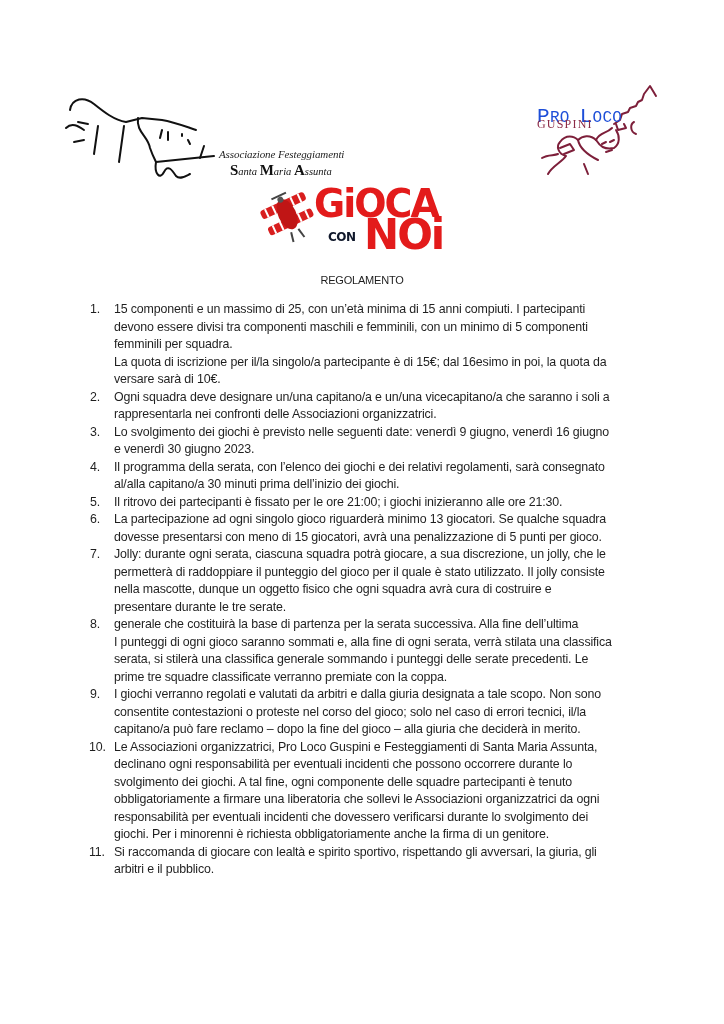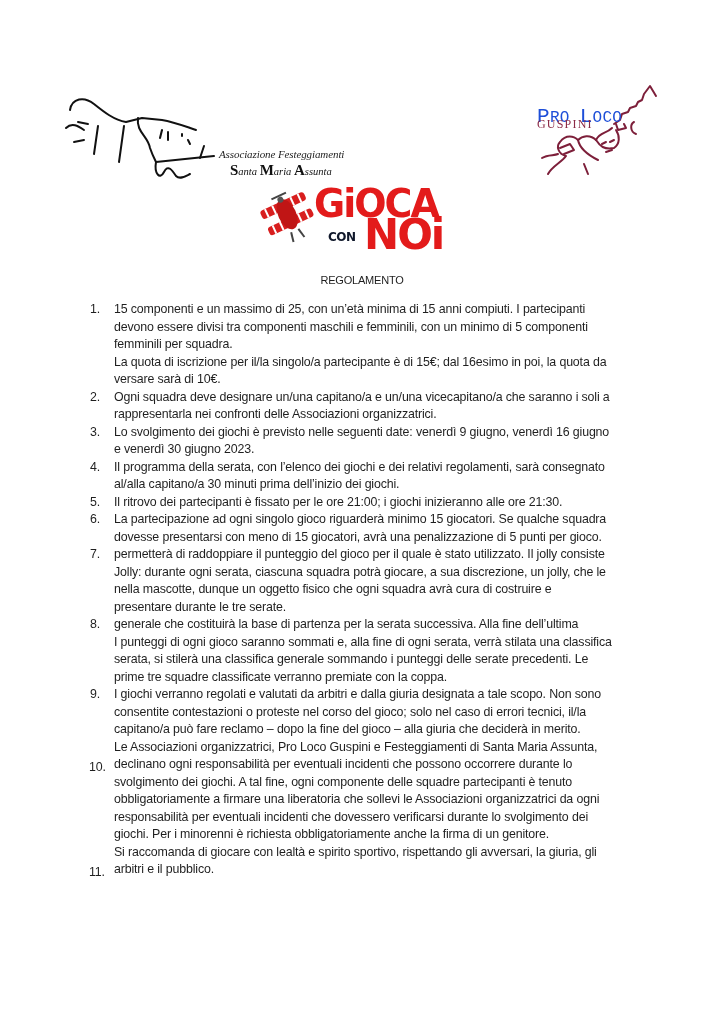--- a/index.html
+++ b/index.html
@@ -27,21 +27,21 @@
     .noi-text { position: absolute; left: 106px; top: 28px; font-family: "DejaVu Sans", sans-serif; font-weight: bold; font-size: 42px; color: #e31b1b; white-space: nowrap; letter-spacing: -2px; line-height: 1; }
 
     
     .doc-title { position: absolute; left: 0; width: 724px; top: 274px; text-align: center; font-size: 11px; color: #1e1e1e; letter-spacing: -0.2px; }
 
     
     .rules { position: absolute; left: 90px; top: 301px; width: 580px; margin: 0; padding: 0; list-style: none; font-size: 12.4px; line-height: 17.5px; color: #1f1f1f; letter-spacing: -0.15px; }
     .rule { position: relative; padding-left: 24px; }
     .rule-num { position: absolute; left: 0; top: 0; }
     .rule-line { display: block; white-space: nowrap; }
-    .rule.two-digit .rule-num { left: -1px; margin-top: 20px; }
+    .rule.two-digit .rule-num { left: -1px; }
   </style>
 </head>
 <body>
 
 <div class="logo-assoc">
   <svg width="160" height="90" viewBox="0 0 160 90" fill="none" stroke="#111" stroke-width="2" stroke-linecap="round" stroke-linejoin="round">
     <path d="M6 18 C8 6, 20 4, 30 12 C40 20, 50 28, 62 30 L78 26 L98 28 C110 30, 120 34, 132 38"></path>
     <path d="M2 36 C8 30, 14 34, 20 38"></path>
     <path d="M14 30 L24 32"></path>
     <path d="M10 50 L20 48"></path>
@@ -132,27 +132,27 @@
       <span class="rule-num">4.</span>
       <span class="rule-line">Il programma della serata, con l’elenco dei giochi e dei relativi regolamenti, sarà consegnato</span>
       <span class="rule-line">al/alla capitano/a 30 minuti prima dell’inizio dei giochi.</span>
     </li>
     <li class="rule">
       <span class="rule-num">5.</span>
       <span class="rule-line">Il ritrovo dei partecipanti è fissato per le ore 21:00; i giochi inizieranno alle ore 21:30.</span>
     </li>
     <li class="rule">
       <span class="rule-num">6.</span>
-      <span class="rule-line">La partecipazione ad ogni singolo gioco riguarderà minimo 15 giocatori. Se qualche squadra</span>
+      <span class="rule-line">La partecipazione ad ogni singolo gioco riguarderà minimo 13 giocatori. Se qualche squadra</span>
       <span class="rule-line">dovesse presentarsi con meno di 15 giocatori, avrà una penalizzazione di 5 punti per gioco.</span>
     </li>
     <li class="rule">
       <span class="rule-num">7.</span>
+      <span class="rule-line">Jolly: durante ogni serata, ciascuna squadra potrà giocare, a sua discrezione, un jolly, che le</span>
       <span class="rule-line">permetterà di raddoppiare il punteggio del gioco per il quale è stato utilizzato. Il jolly consiste</span>
-      <span class="rule-line">Jolly: durante ogni serata, ciascuna squadra potrà giocare, a sua discrezione, un jolly, che le</span>
       <span class="rule-line">nella mascotte, dunque un oggetto fisico che ogni squadra avrà cura di costruire e</span>
       <span class="rule-line">presentare durante le tre serate.</span>
     </li>
     <li class="rule">
       <span class="rule-num">8.</span>
       <span class="rule-line">generale che costituirà la base di partenza per la serata successiva. Alla fine dell’ultima</span>
       <span class="rule-line">I punteggi di ogni gioco saranno sommati e, alla fine di ogni serata, verrà stilata una classifica</span>
       <span class="rule-line">serata, si stilerà una classifica generale sommando i punteggi delle serate precedenti. Le</span>
       <span class="rule-line">prime tre squadre classificate verranno premiate con la coppa.</span>
     </li>

